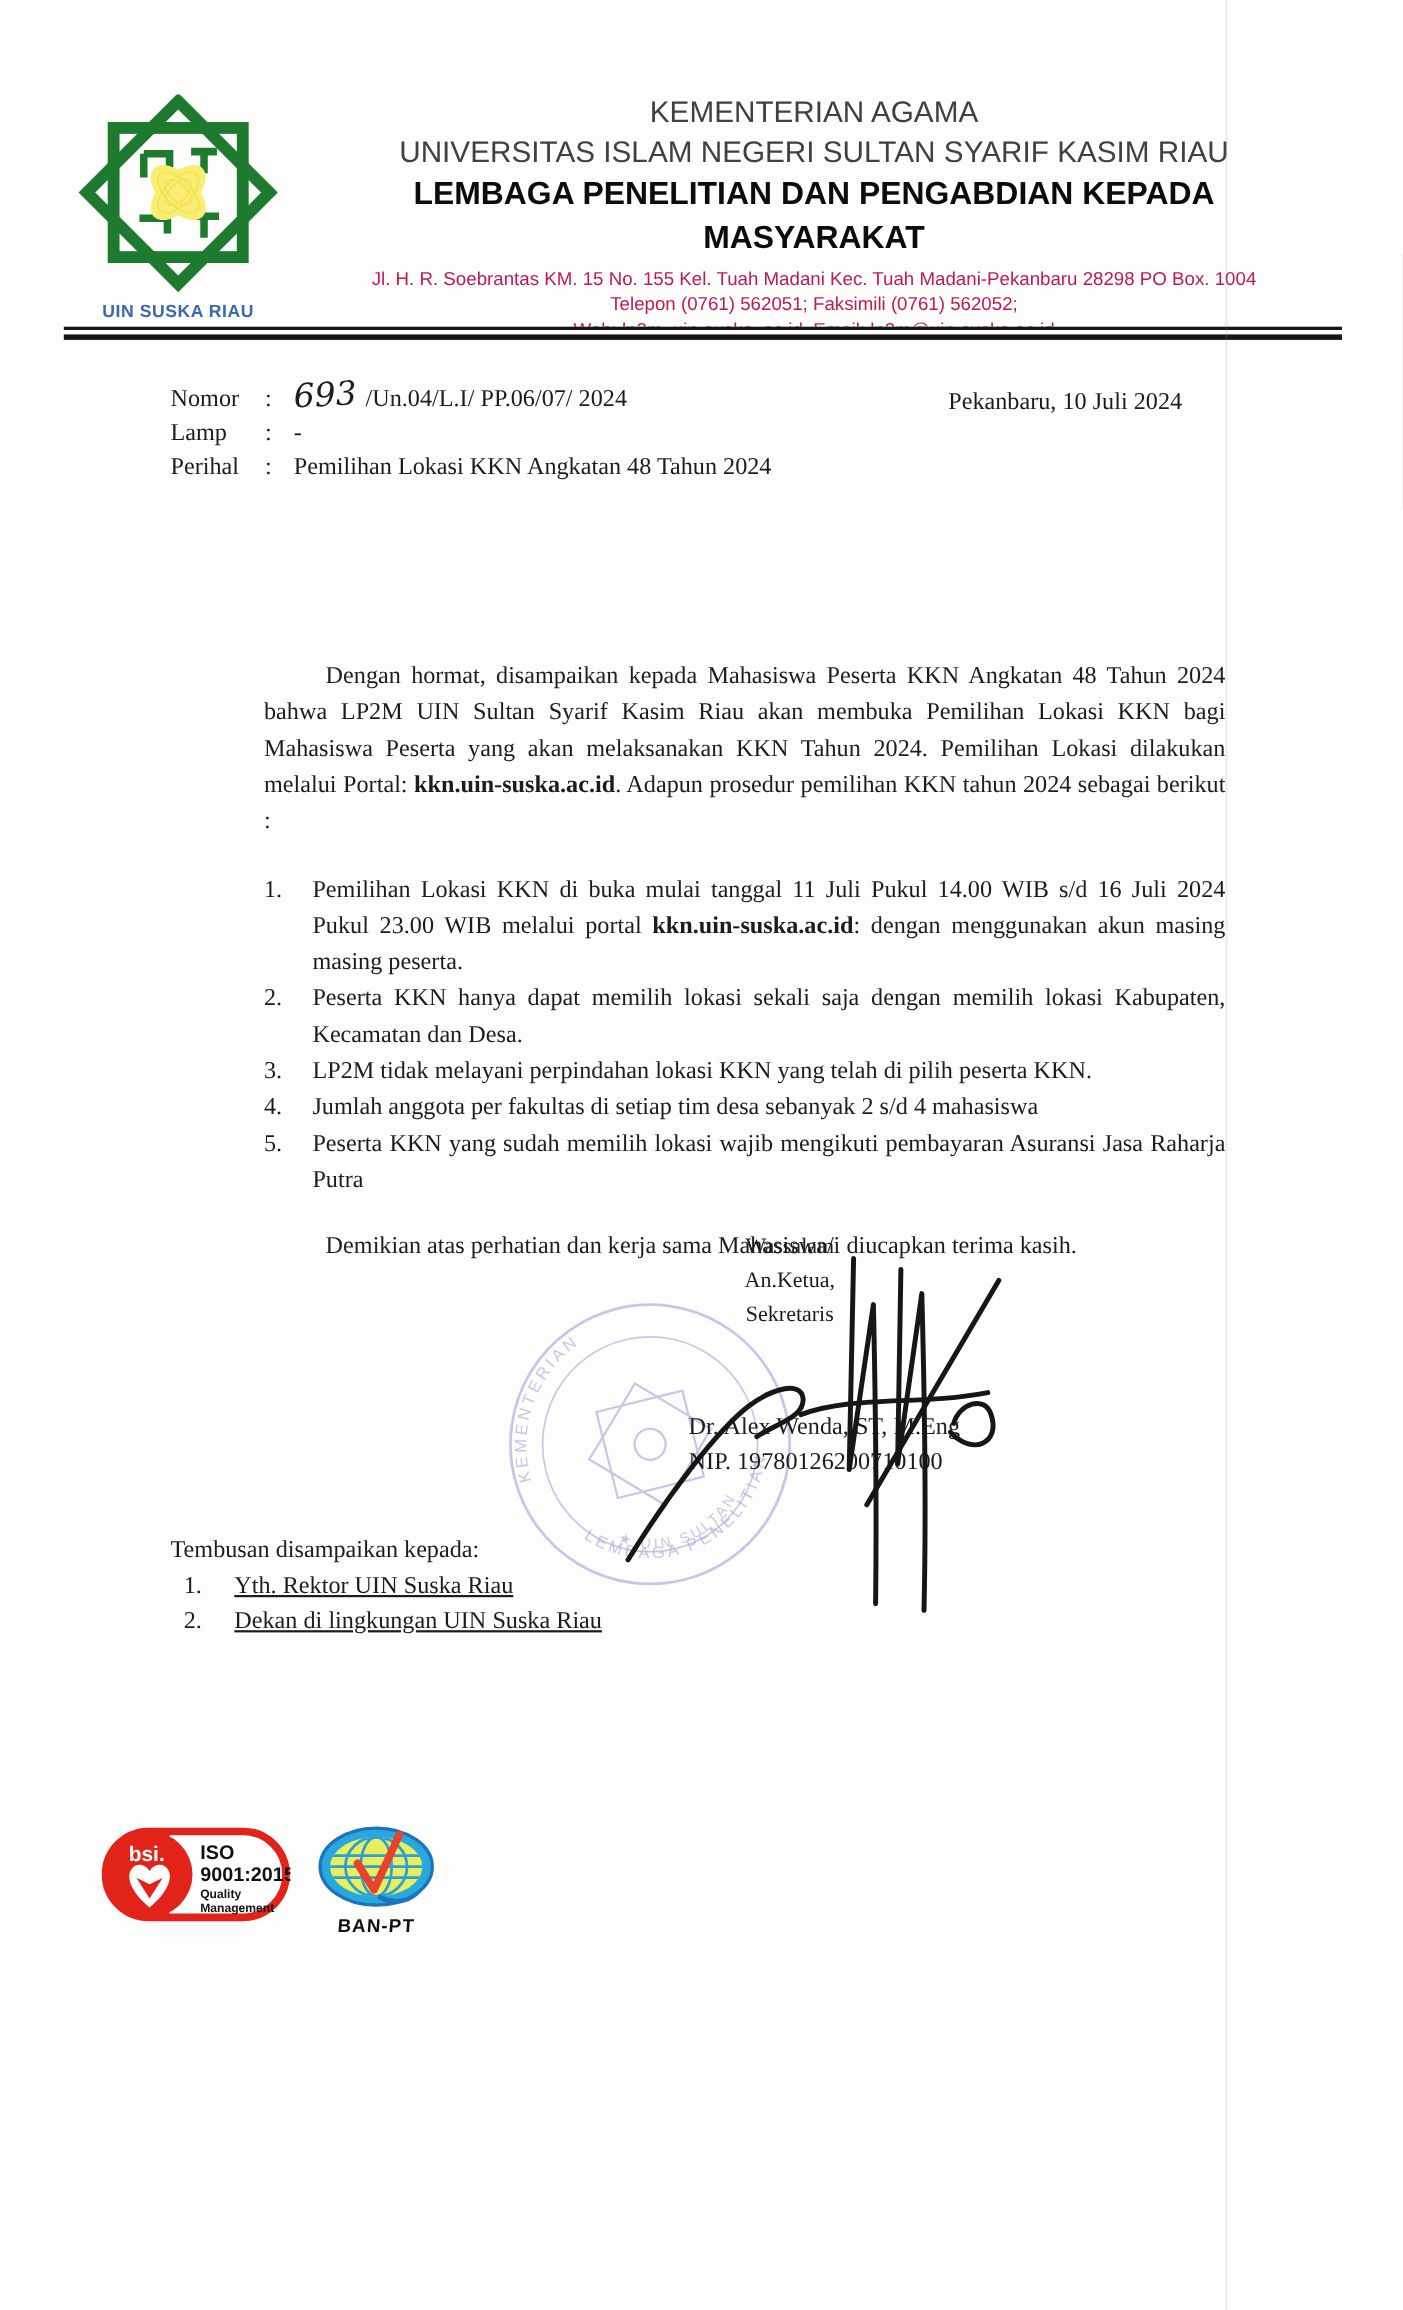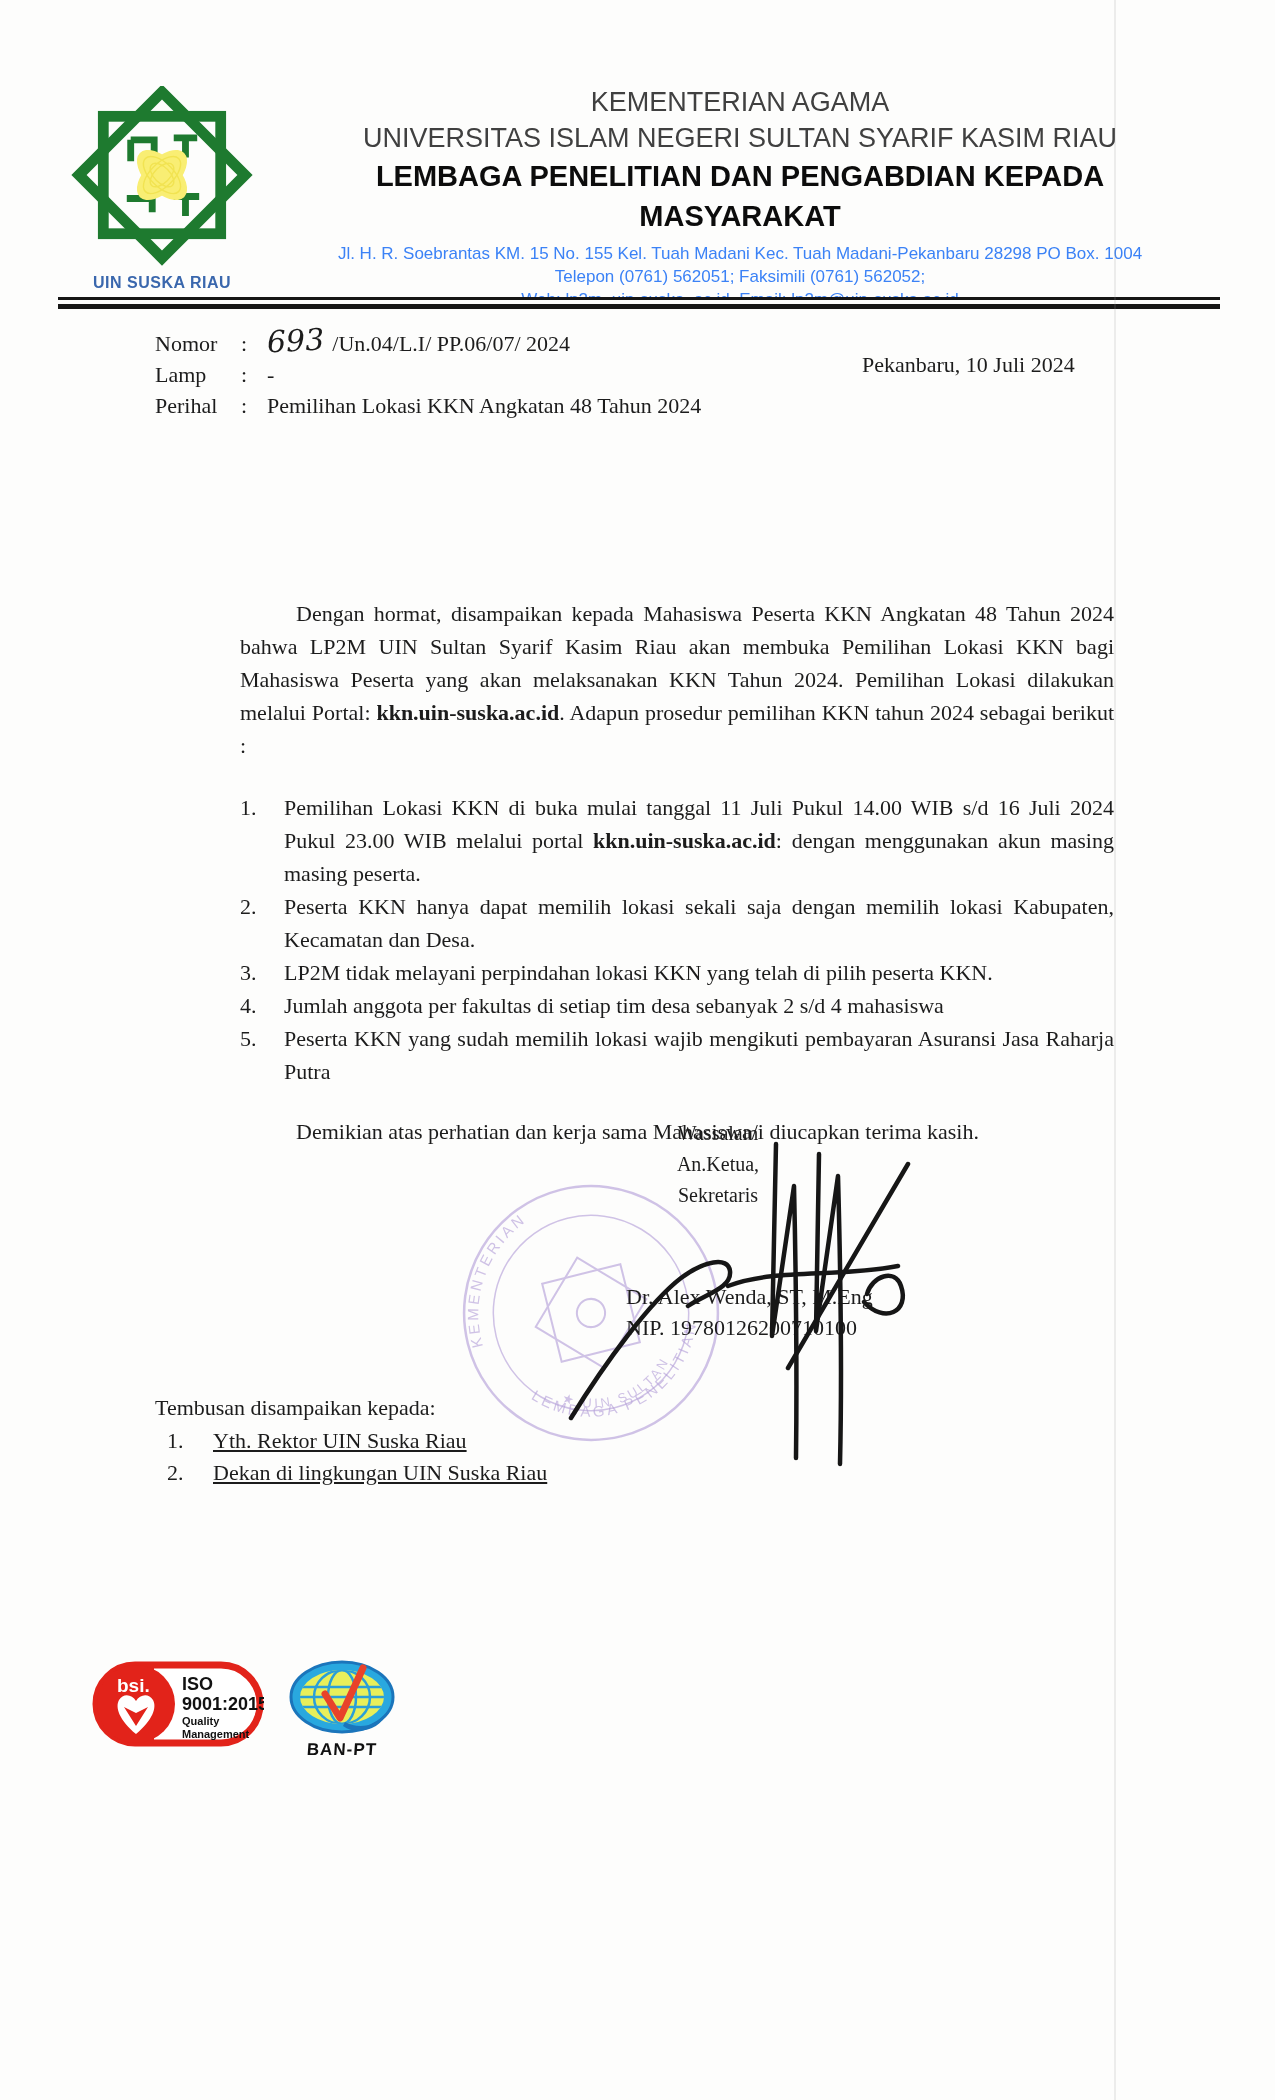--- a/index.html
+++ b/index.html
@@ -6,25 +6,25 @@
   .page{position:relative;width:1275px;height:2100px;background:#fdfdfc;margin:0 auto;
         font-family:"Liberation Serif",serif;color:#1c1c1c;overflow:hidden;}
   
   .logo-wrap{position:absolute;left:64px;top:86px;width:196px;text-align:center;}
   .logo-caption{margin-top:4px;font-family:Liberation Sans, sans-serif;font-weight:bold;
                 font-size:16px;letter-spacing:.5px;color:#3a67ad;}
   .head-text{position:absolute;left:310px;top:84px;width:860px;text-align:center;
              font-family:"Liberation Sans",sans-serif;}
   .head-line1,.head-line2{font-size:27px;line-height:36px;color:#404040;}
   .head-line3{font-size:29px;line-height:40px;font-weight:bold;color:#0c0c0c;}
-  .head-addr{font-size:17px;line-height:23px;color:#3b82f6;margin-top:6px;}
+  .head-addr{font-size:17px;line-height:23px;color:#be185d;margin-top:6px;}
   .rule{position:absolute;left:58px;top:297px;width:1162px;height:4px;
         border-top:3px solid #161616;border-bottom:5px solid #161616;background:#fdfdfc;}
   
-  .meta{position:absolute;left:155px;top:328px;font-size:22px;}
+  .meta{position:absolute;left:155px;top:346px;font-size:22px;}
   .meta-row{display:flex;align-items:baseline;line-height:31px;}
   .meta-label{width:86px;}
   .meta-colon{width:26px;}
   .hand{font-family:"DejaVu Serif",serif;font-style:italic;font-size:30px;
         display:inline-block;transform:rotate(-3deg);margin-right:8px;line-height:26px;}
   .date-line{position:absolute;left:862px;top:352px;font-size:22px;}
   
   .recipient{position:absolute;left:240px;top:464px;font-size:22px;line-height:29.5px;}
   
   .main{position:absolute;left:240px;top:597px;width:874px;font-size:22px;

